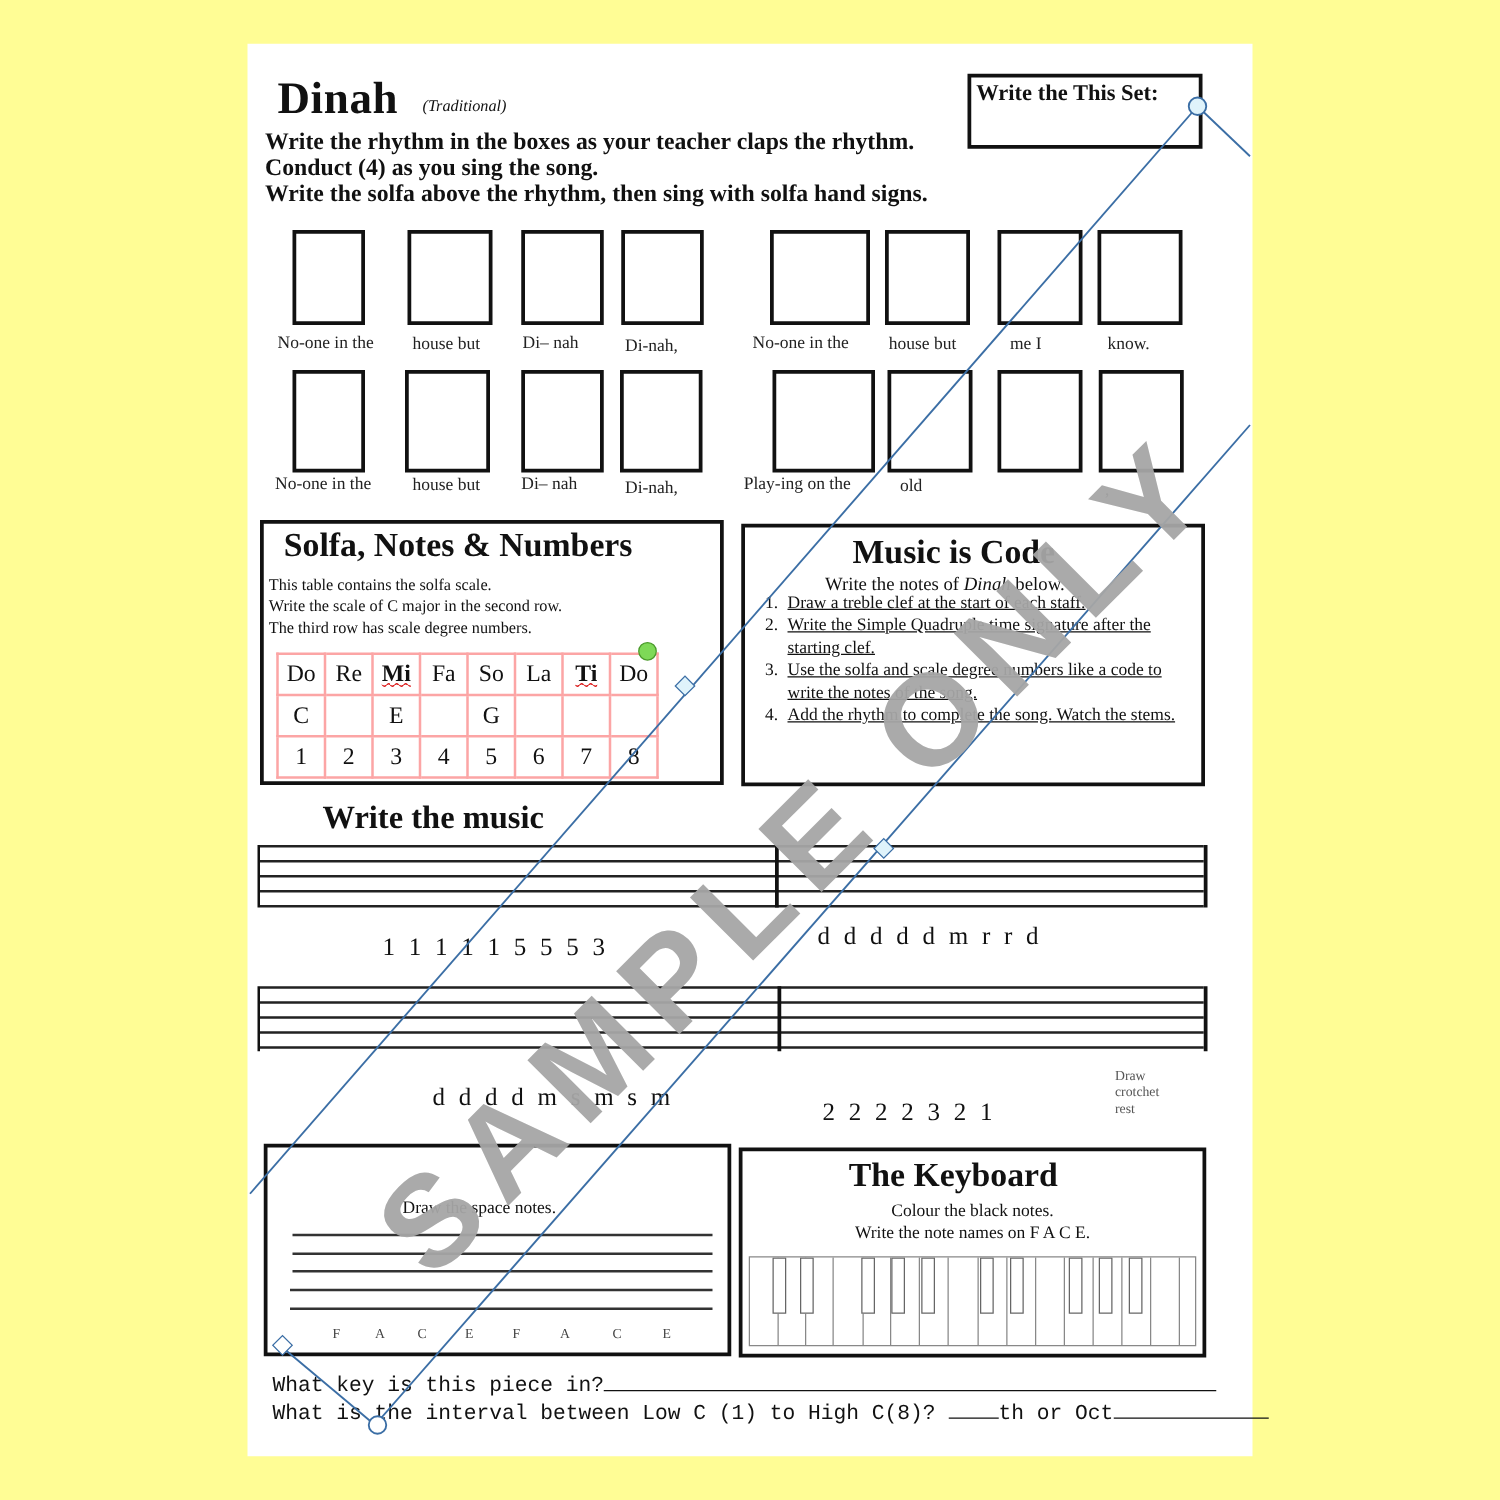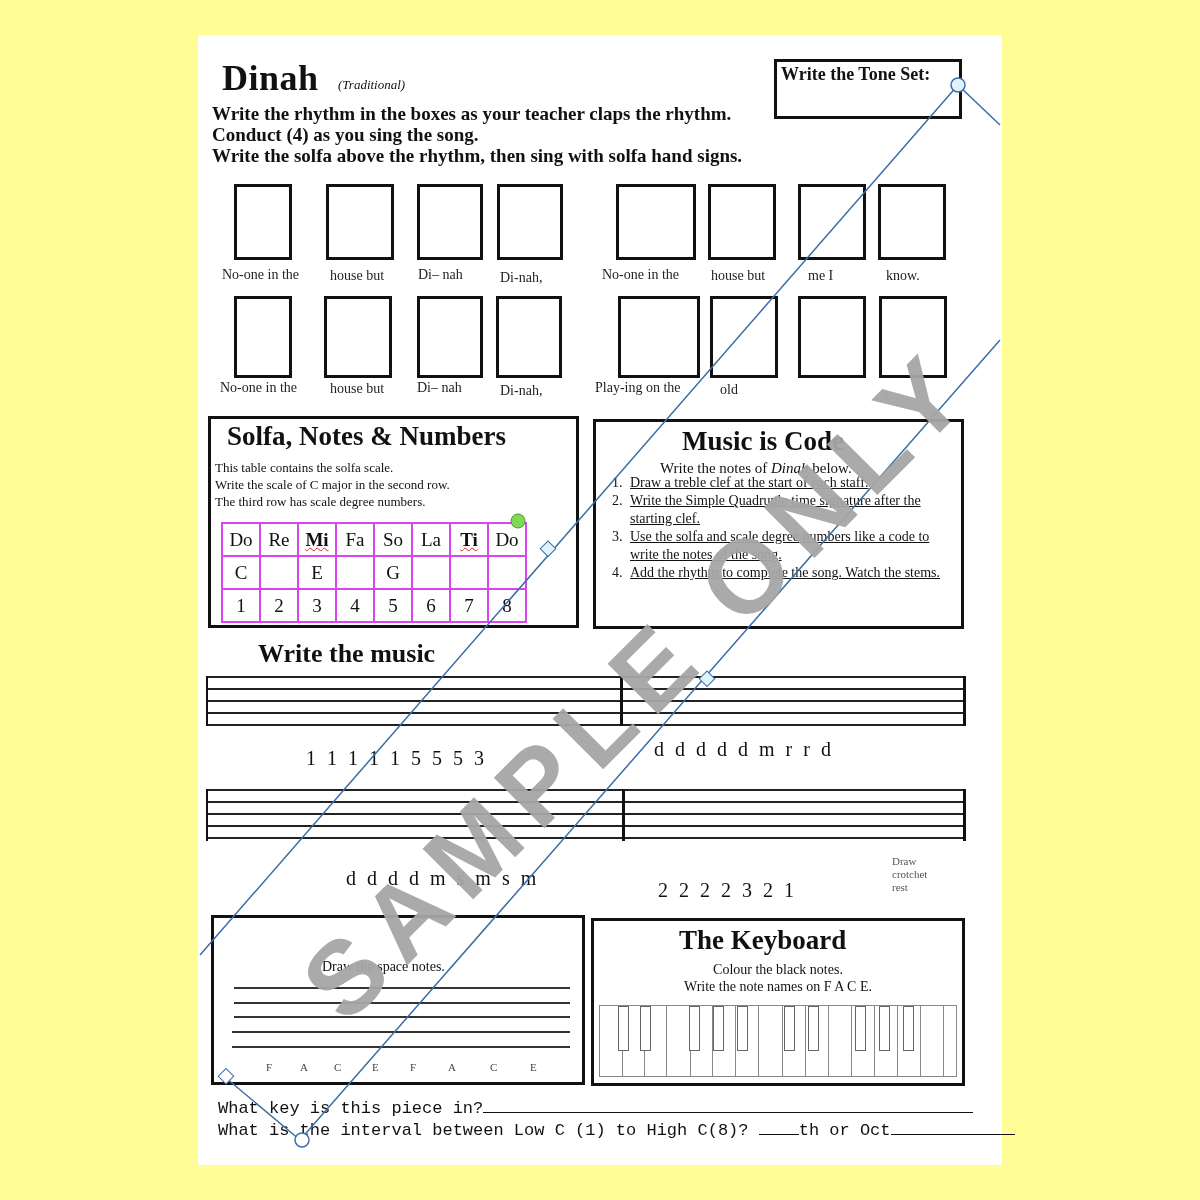--- a/index.html
+++ b/index.html
@@ -11,21 +11,21 @@
   .subtitle { left:140px; top:42px; font-size:13px; font-style:italic; }
   .instr { left:14px; top:68px; font-size:19px; font-weight:bold; line-height:21px; }
   .tone-box { left:576px; top:24px; width:188px; height:60px; border:3px solid #111; box-sizing:border-box; }
   .tone-box span { position:absolute; left:4px; top:2px; font-size:18px; font-weight:bold; }
   .rbox { position:absolute; width:56px; height:76px; border:3px solid #111; box-sizing:border-box; }
   .lyric { position:absolute; font-size:14px; white-space:nowrap; color:#222; }
   .panel { position:absolute; border:3px solid #111; box-sizing:border-box; background:#fff; }
   .panel-title { position:absolute; font-weight:bold; font-size:27px; white-space:nowrap; }
   .ptext { position:absolute; font-size:13px; line-height:17px; white-space:nowrap; }
   table.solfa { position:absolute; border-collapse:collapse; font-size:19px; }
-  table.solfa td { border:2px solid #d946ef; width:36px; height:31px; text-align:center; padding:0; }
+  table.solfa td { border:2px solid #fca5a5; width:36px; height:31px; text-align:center; padding:0; }
   .spell { text-decoration:underline wavy #d22; text-decoration-thickness:1px;font-weight:bold; }
   .codelist { position:absolute; left:4px; top:52px; font-size:14px; line-height:18px; margin:0; padding-left:26px; }
   .codelist li { padding-left:4px;text-decoration:underline; }
   .staff { position:absolute; height:50px; border-left:2px solid #111; border-right:3px solid #111; box-sizing:border-box; }
   .staff .line { position:absolute; left:0; right:0; height:2px; background:#222; }
   .staff .bar { position:absolute; top:0; width:3px; height:100%; background:#111; }
   .seq { position:absolute; font-size:20px; white-space:nowrap; word-spacing:6px; }
   .note-small { position:absolute; font-size:11px; line-height:13px; color:#555; }
   .tstaff .line { position:absolute; height:2px; background:#333; }
   .face { position:absolute; font-size:11px; letter-spacing:0; color:#444; }
@@ -45,21 +45,21 @@
 <div class="page">
 
   <div class="abs title">Dinah</div>
   <div class="abs subtitle">(Traditional)</div>
   <div class="abs instr">
     <div>Write the rhythm in the boxes as your teacher claps the rhythm.</div>
     <div>Conduct (4) as you sing the song.</div>
     <div>Write the solfa above the rhythm, then sing with solfa hand signs.</div>
   </div>
   <div class="abs tone-box">
-    <span>Write the Tone Set:</span>
+    <span>Write the This Set:</span>
   </div>
 
   <div>
     <div class="rbox" style="left:36px;top:149px;width:58px;"></div>
     <div class="rbox" style="left:128px;top:149px;width:68px;"></div>
     <div class="rbox" style="left:219px;top:149px;width:66px;"></div>
     <div class="rbox" style="left:299px;top:149px;width:66px;"></div>
     <div class="lyric" style="left:24px;top:232px;">No-one in the</div>
     <div class="lyric" style="left:132px;top:233px;">house but</div>
     <div class="lyric" style="left:220px;top:232px;">Di– nah</div>

